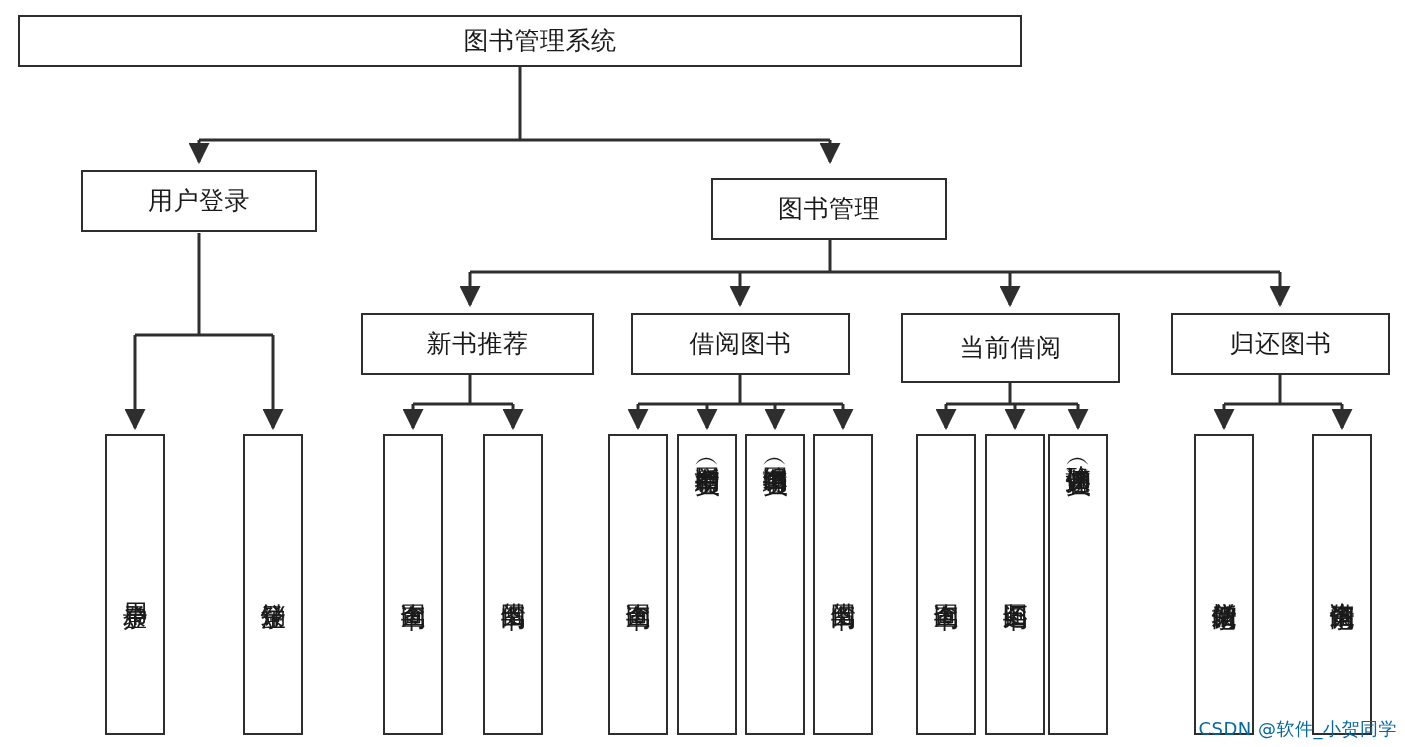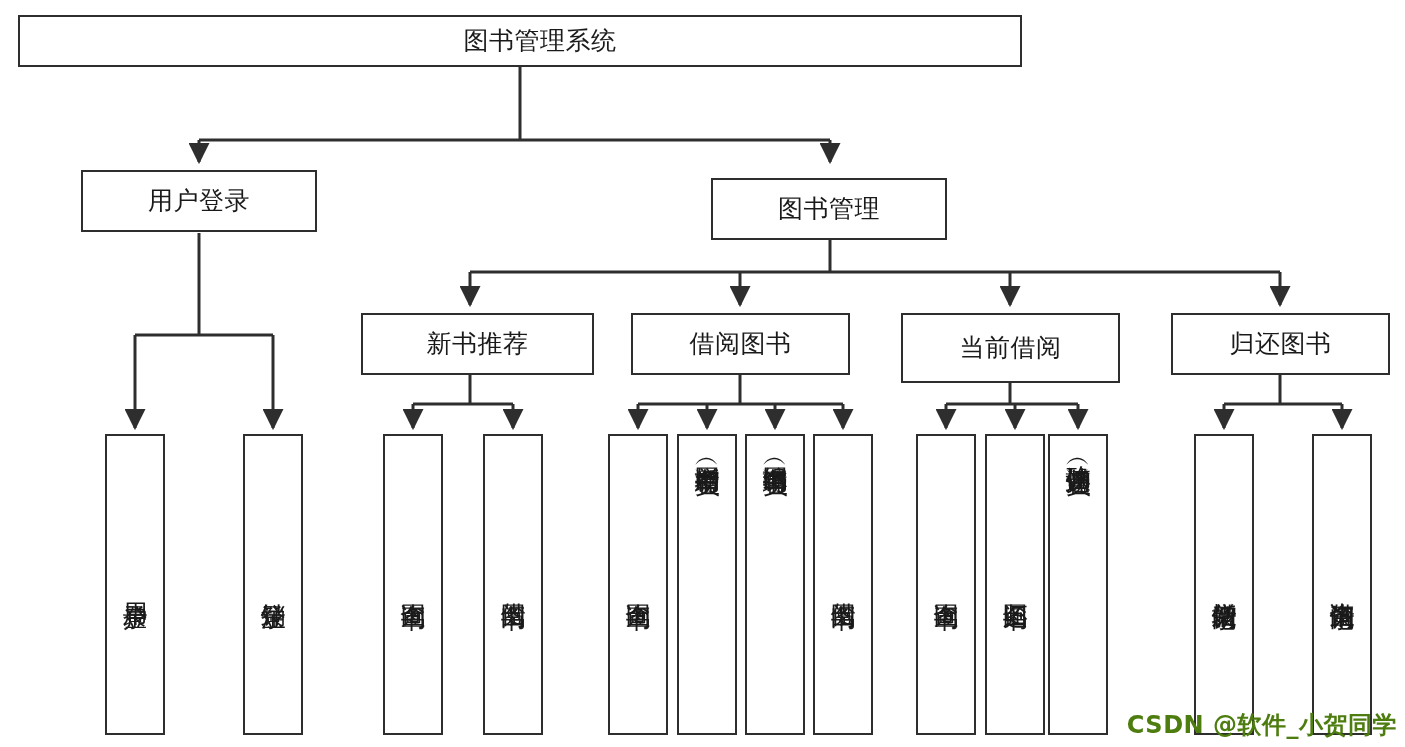--- a/index.html
+++ b/index.html
@@ -66,25 +66,24 @@
   }
   
   .node.leaf.mid {
     align-items: center;
     padding-top: 0;
   }
   #watermark {
     position: absolute;
     right: 8px;
     bottom: 6px;
-    font-size: 24px;
-    color: #4d7c0f;
+    font-size: 18px;
+    color: #0369a1;
     white-space: nowrap;
     letter-spacing: 0.5px;
-    font-weight: bold;
   }
 </style>
 </head>
 <body>
 
 <div id="diagram-root">
 
   <svg id="diagram-svg" viewBox="0 0 1405 747" xmlns="http://www.w3.org/2000/svg">
     <defs>
       <marker id="arrow" viewBox="0 0 10 10" refX="9" refY="5" markerWidth="7" markerHeight="7" orient="auto-start-reverse">

